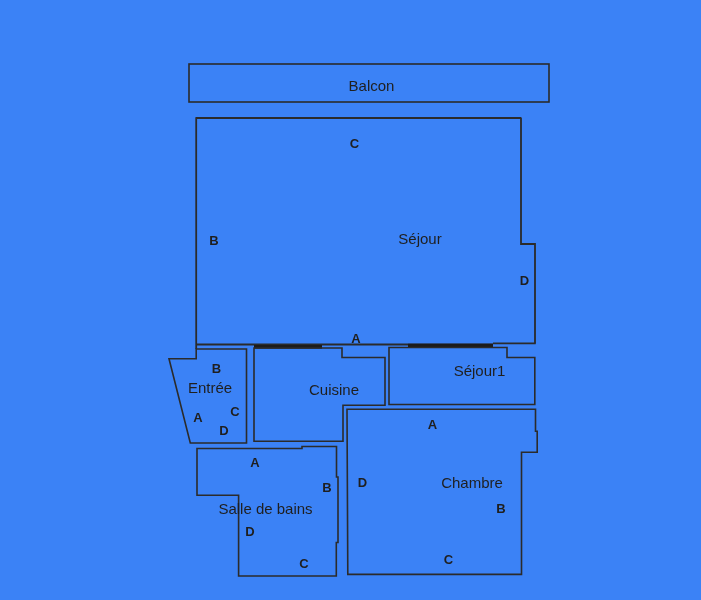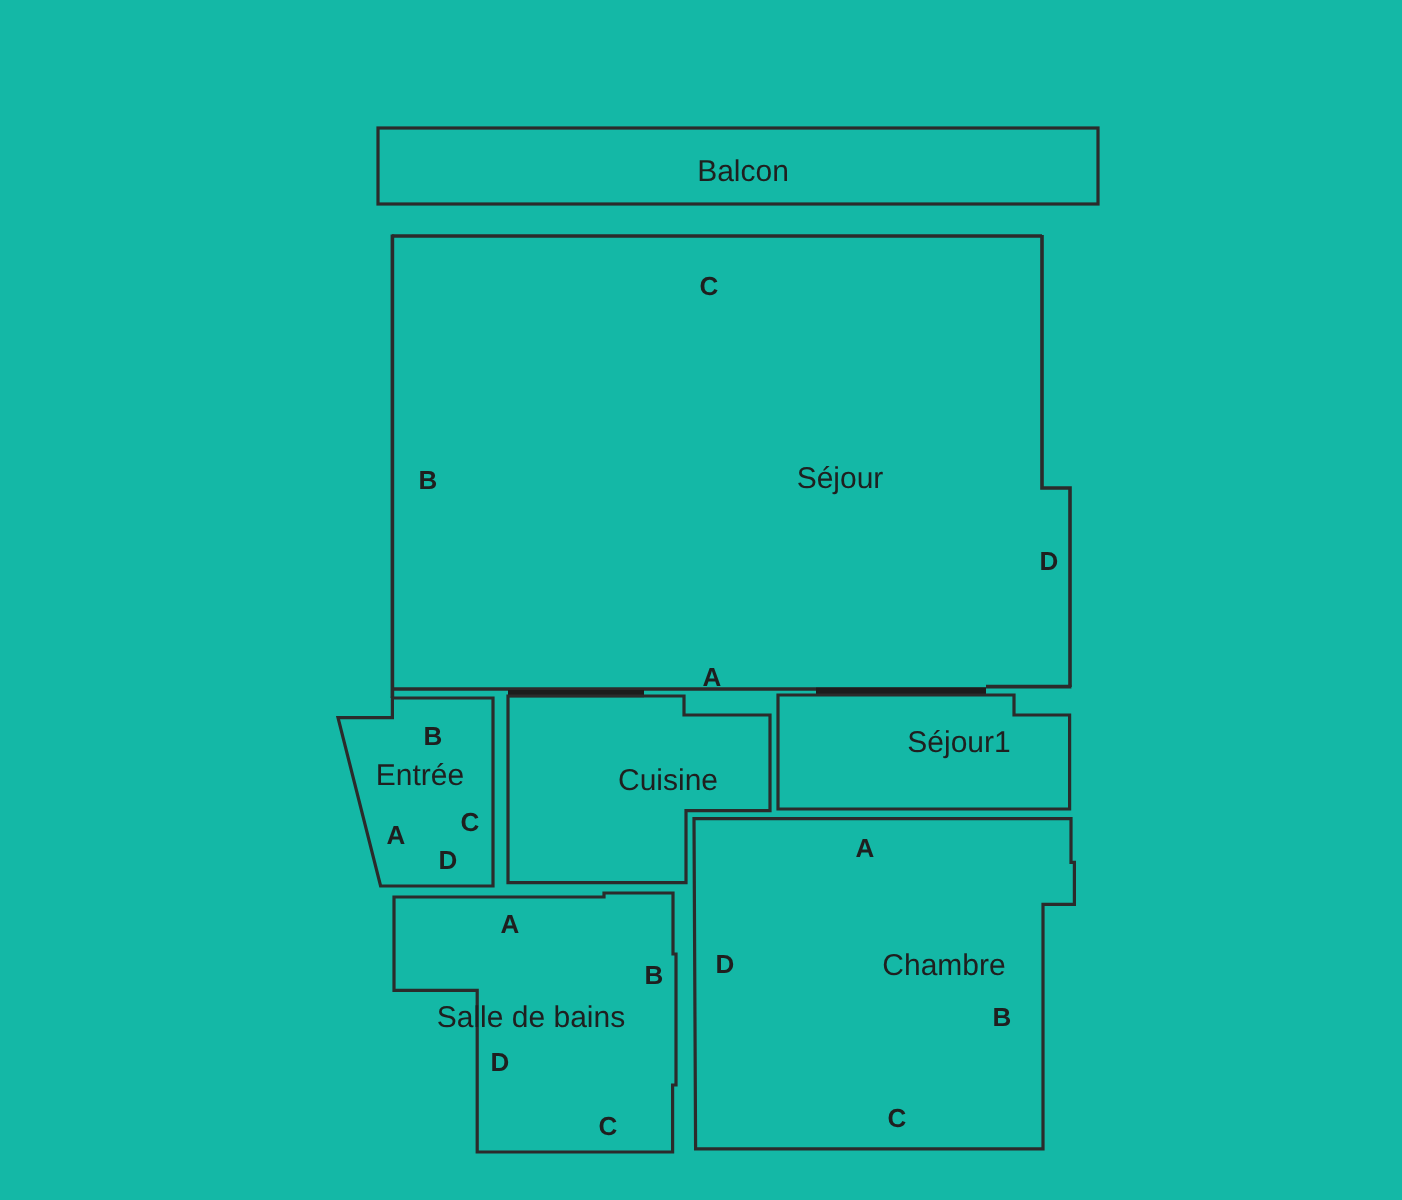--- a/index.html
+++ b/index.html
@@ -1,16 +1,16 @@
 <!DOCTYPE html>
 <html><head>
 <meta charset="utf-8">
 <style>
   html,body{margin:0;padding:0;background:#ffffff;}
-  .page{width:701px;height:600px;position:relative;background:#14b8a6;overflow:hidden;}
+  .page{width:701px;height:600px;position:relative;background:#3b82f6;overflow:hidden;}
   svg{position:absolute;top:0;left:0;}
   text{font-family:"Liberation Sans", sans-serif;fill:#1f1f1f;}
   .rm{font-size:15px;font-weight:400;}
   .lb{font-size:13px;font-weight:700;}
 </style>
 </head>
 <body>
 <div class="page">
 <svg width="701" height="600" viewBox="0 0 701 600">
 

